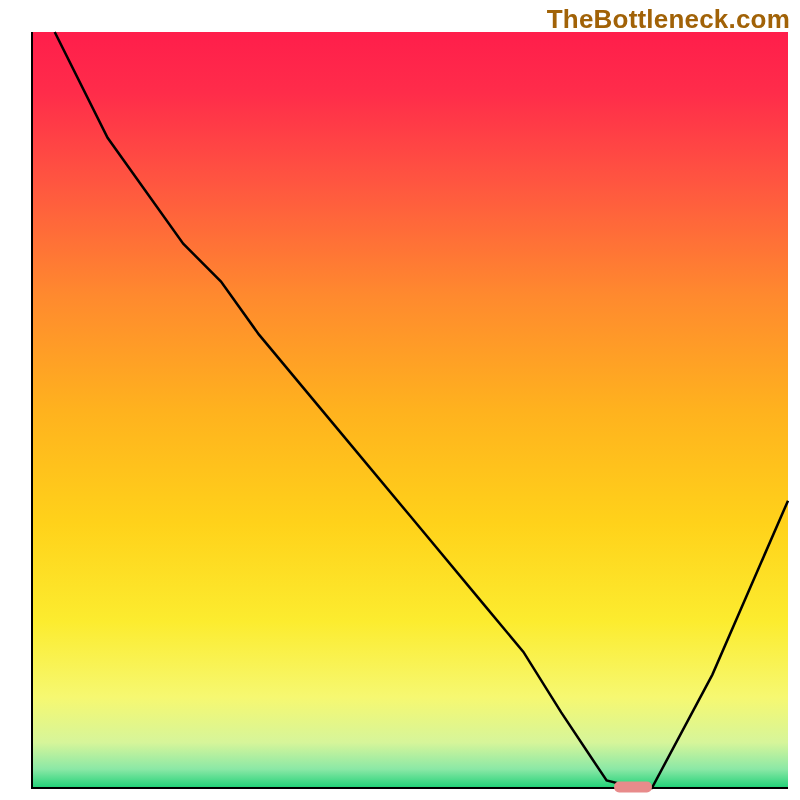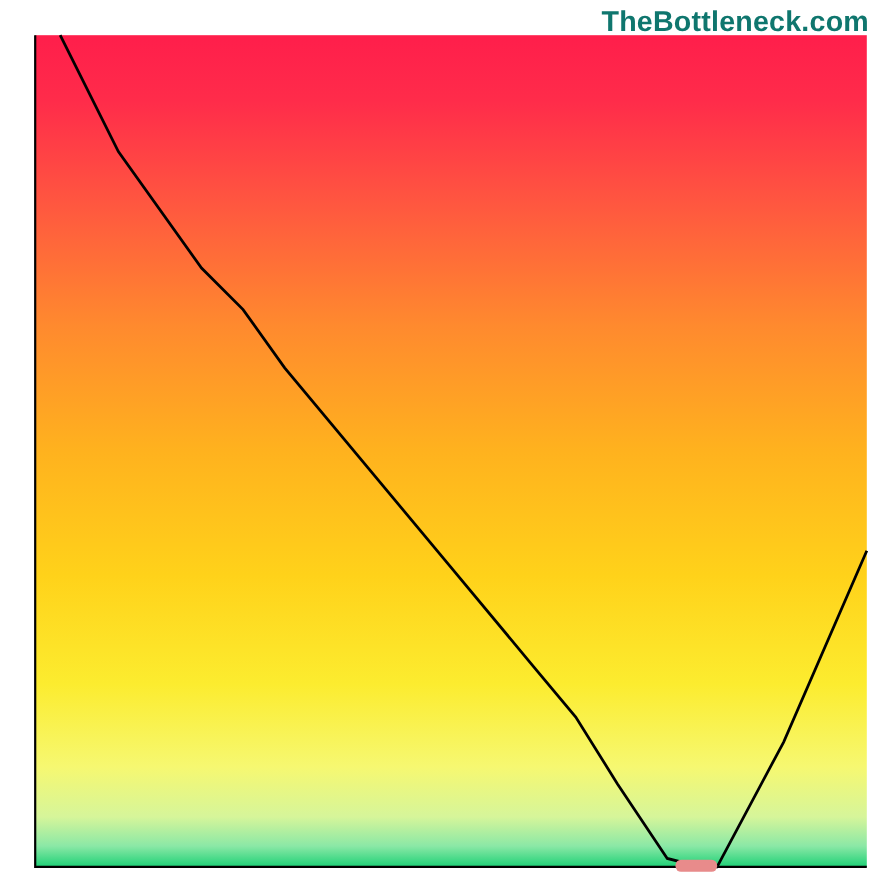--- a/index.html
+++ b/index.html
@@ -15,21 +15,21 @@
     width: 800px;
     height: 800px;
   }
   .watermark {
     position: absolute;
     top: 4px;
     right: 10px;
     font-family: Arial, Helvetica, sans-serif;
     font-size: 26px;
     font-weight: 600;
-    color: #0f766e;
+    color: #a16207;
     letter-spacing: 0.2px;
     z-index: 10;
   }
   svg.chart {
     position: absolute;
     left: 0;
     top: 0;
     width: 800px;
     height: 800px;
   }

